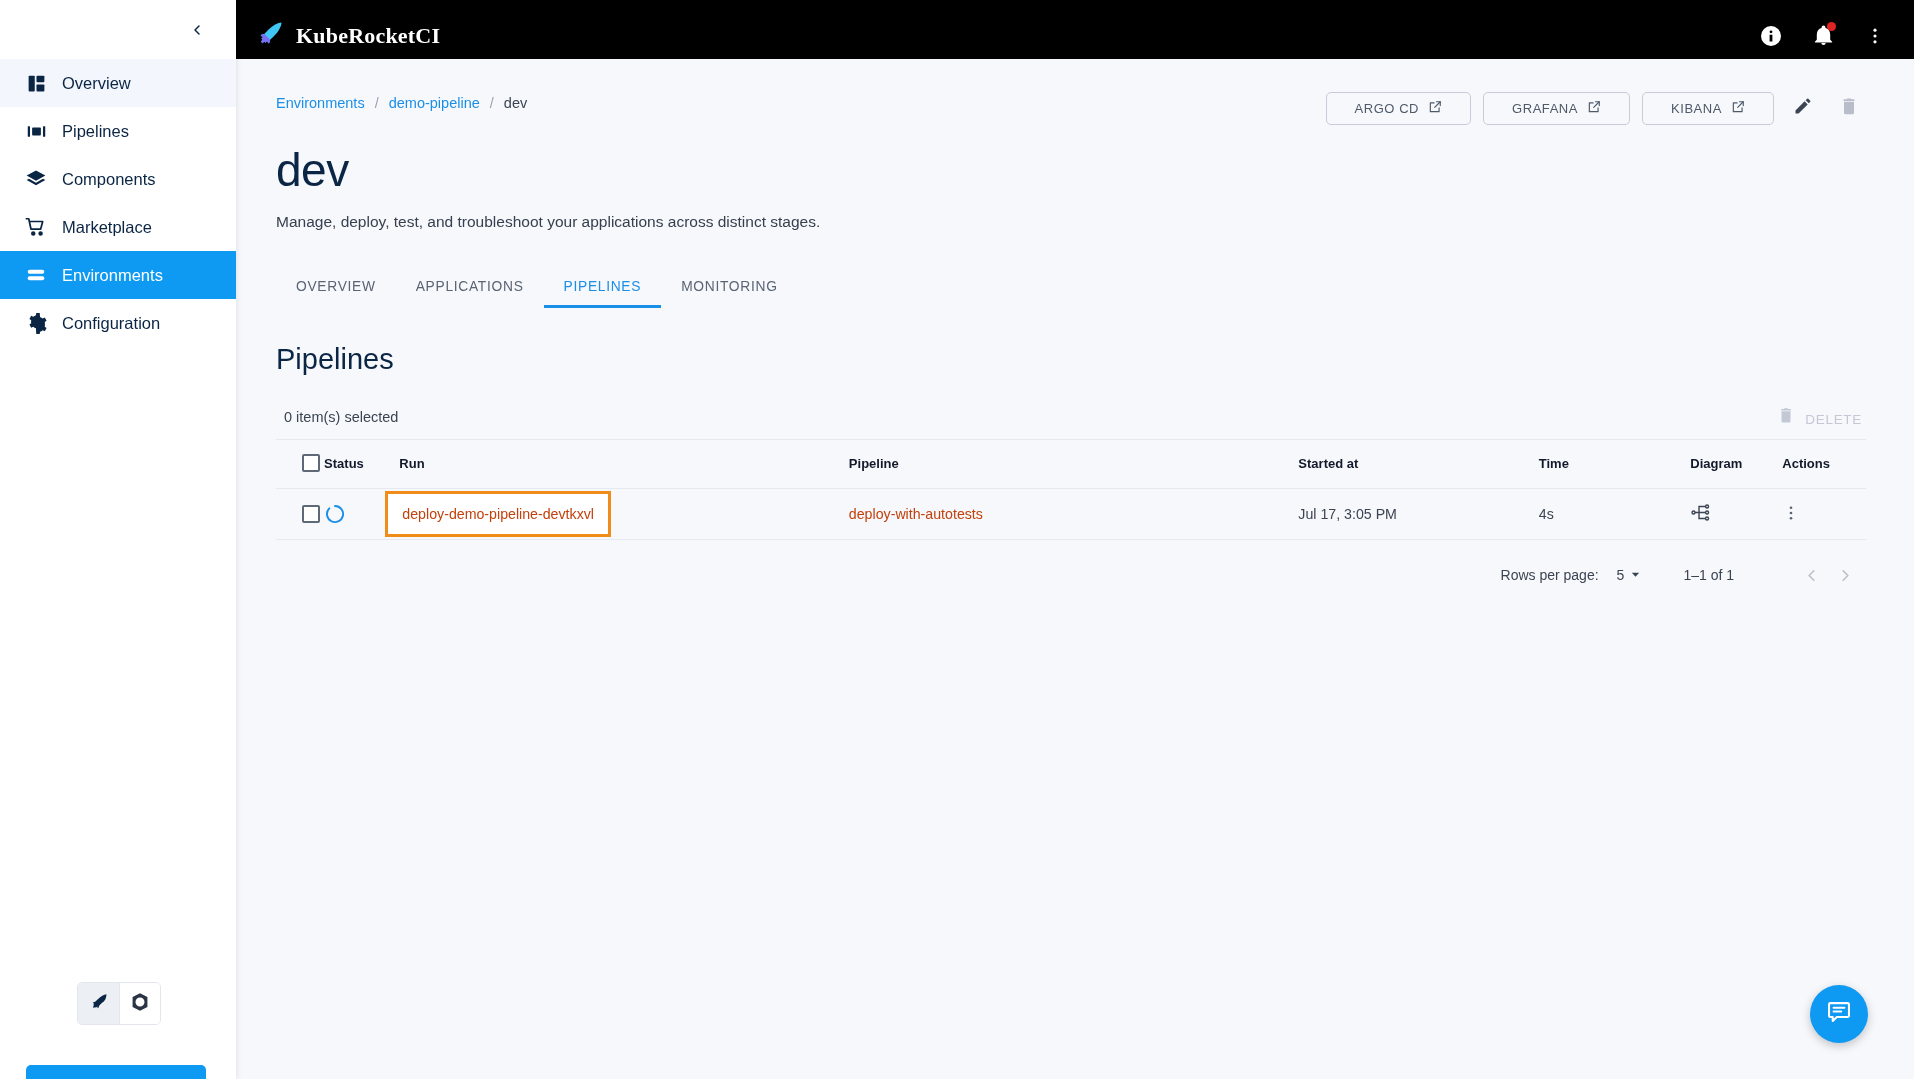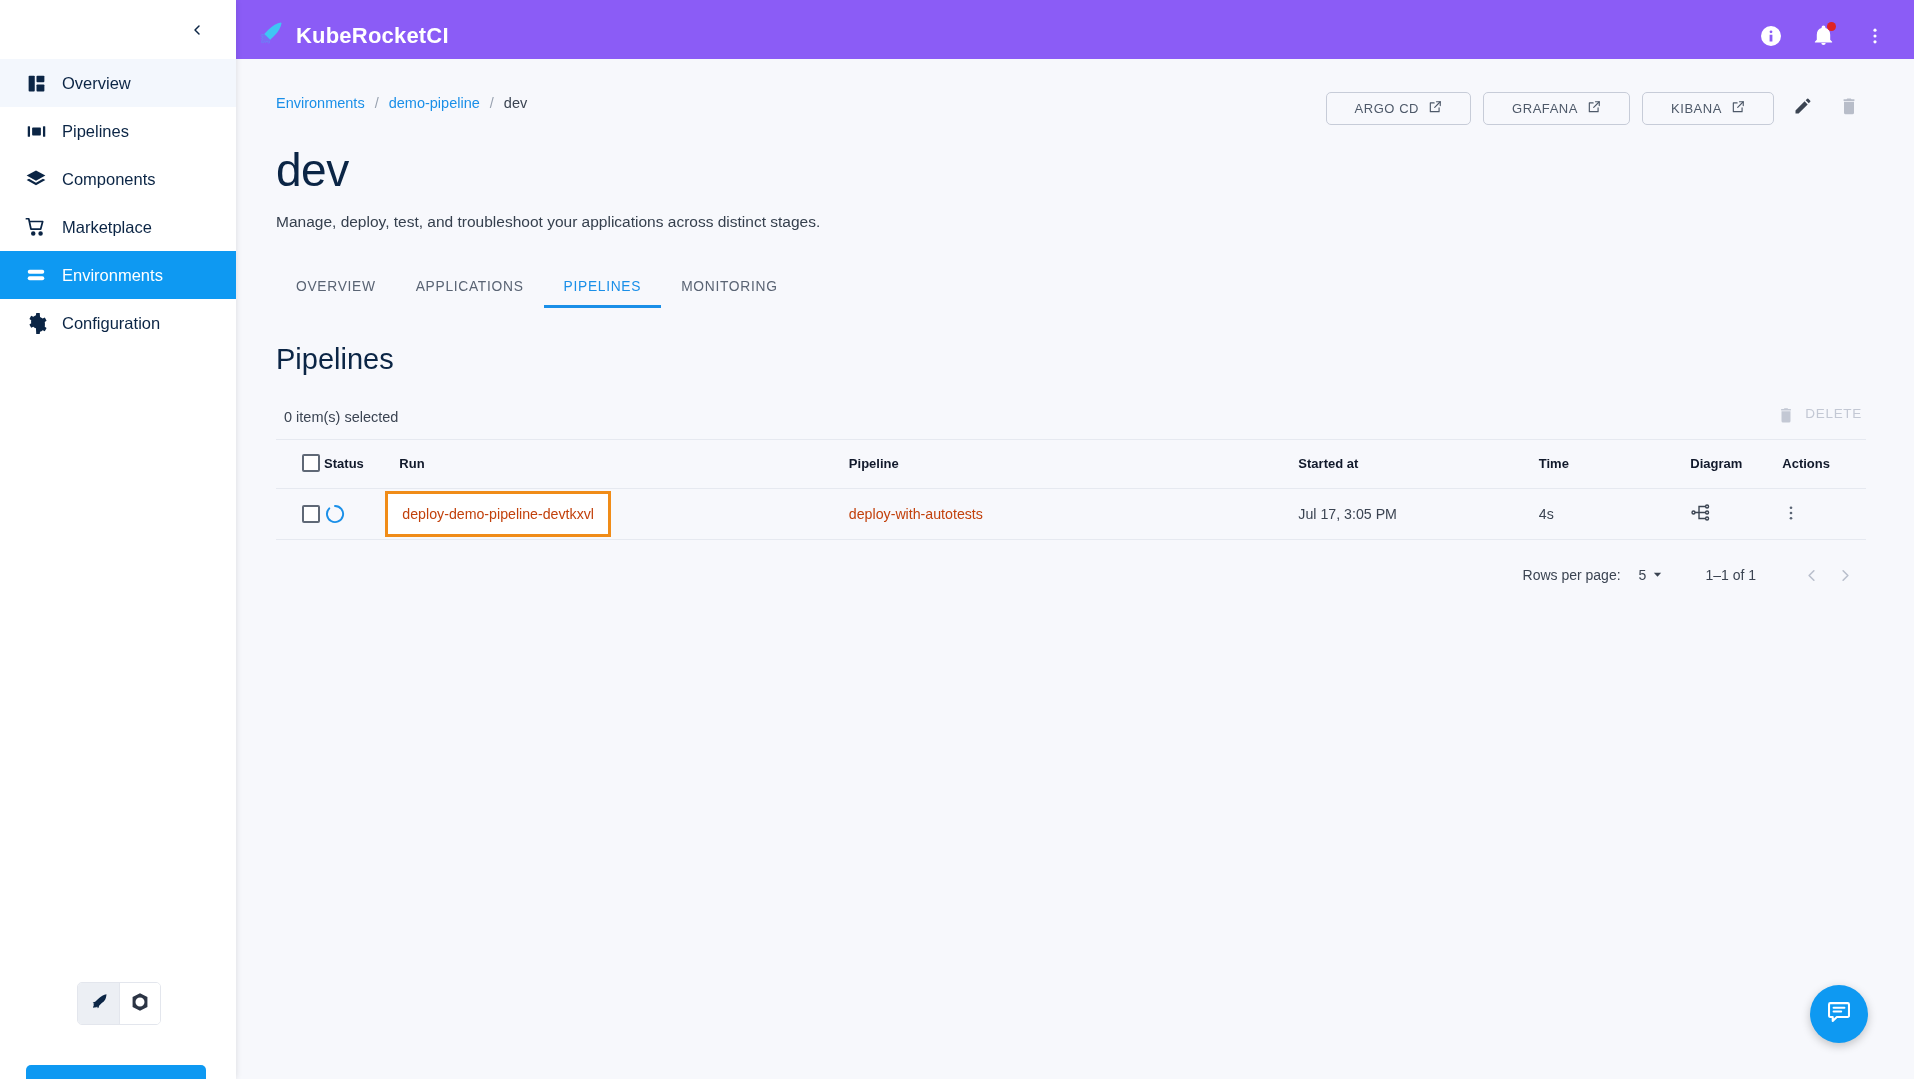--- a/index.html
+++ b/index.html
@@ -93,25 +93,26 @@
     width: 26px; height: 26px;
     display: flex; align-items: center; justify-content: center;
     cursor: pointer; opacity: .95;
   }
 
   
   .main { flex: 1; display: flex; flex-direction: column; min-width: 0; }
 
   .topbar {
     height: 59px;
-    background: #8b5cf6;
+    background: #000000;
     display: flex; align-items: center;
     padding: 12px 24px 0 20px;
     color: #fff;
     flex: 0 0 59px;
+    font-family: Liberation Serif, serif;
   }
   .brand { display: flex; align-items: center; gap: 12px; }
   .brand-title { font-size: 22px; font-weight: bold; letter-spacing: .2px; }
   .topbar-spacer { flex: 1; }
   .topbar-actions { display: flex; align-items: center; gap: 22px; }
   .top-icon {
     width: 30px; height: 30px; position: relative;
     display: flex; align-items: center; justify-content: center;
     cursor: pointer; color: #fff;
   }
@@ -194,21 +195,21 @@
   }
 
   .table-toolbar {
     margin-top: 30px;
     display: flex; align-items: center;
     padding-bottom: 12px;
   }
   .sel-count { font-size: 14.5px; color: #3b4452; margin-left: 8px; }
   .delete-btn {
     margin-left: auto;
-    display: flex; align-items: flex-start; gap: 10px;
+    display: flex; align-items: flex-end; gap: 10px;
     color: #c3c8d4;
     font-size: 13.5px; letter-spacing: .7px;
     cursor: default;
     padding-right: 4px;
   }
 
   table.pipelines { width: 100%; border-collapse: collapse; }
   table.pipelines thead th {
     text-align: left;
     font-size: 13px;
@@ -257,21 +258,21 @@
   }
 
   .pagination {
     display: flex; align-items: center; justify-content: flex-end;
     gap: 0;
     padding: 18px 4px 0 0;
     font-size: 14px; color: #3b4452;
   }
   .rows-label { margin-right: 18px; }
   .rows-select { display: flex; align-items: center; gap: 6px; cursor: pointer; margin-right: 42px; }
-  .range-label { margin-right: 38px; }
+  .range-label { margin-right: 60px; }
   .page-arrow {
     width: 34px; height: 34px;
     display: flex; align-items: center; justify-content: center;
     color: #b9bfcc; cursor: pointer;
   }
 
   .fab {
     position: absolute; right: 46px; bottom: 36px;
     width: 58px; height: 58px;
     border-radius: 50%;

